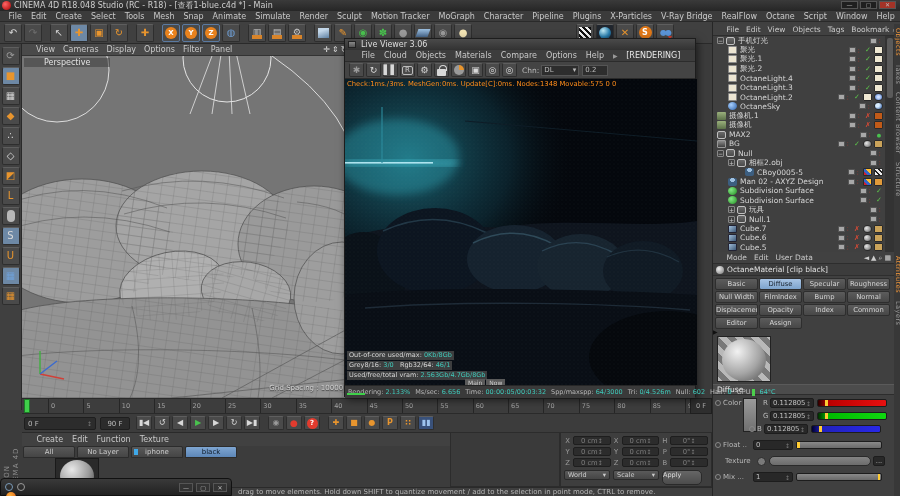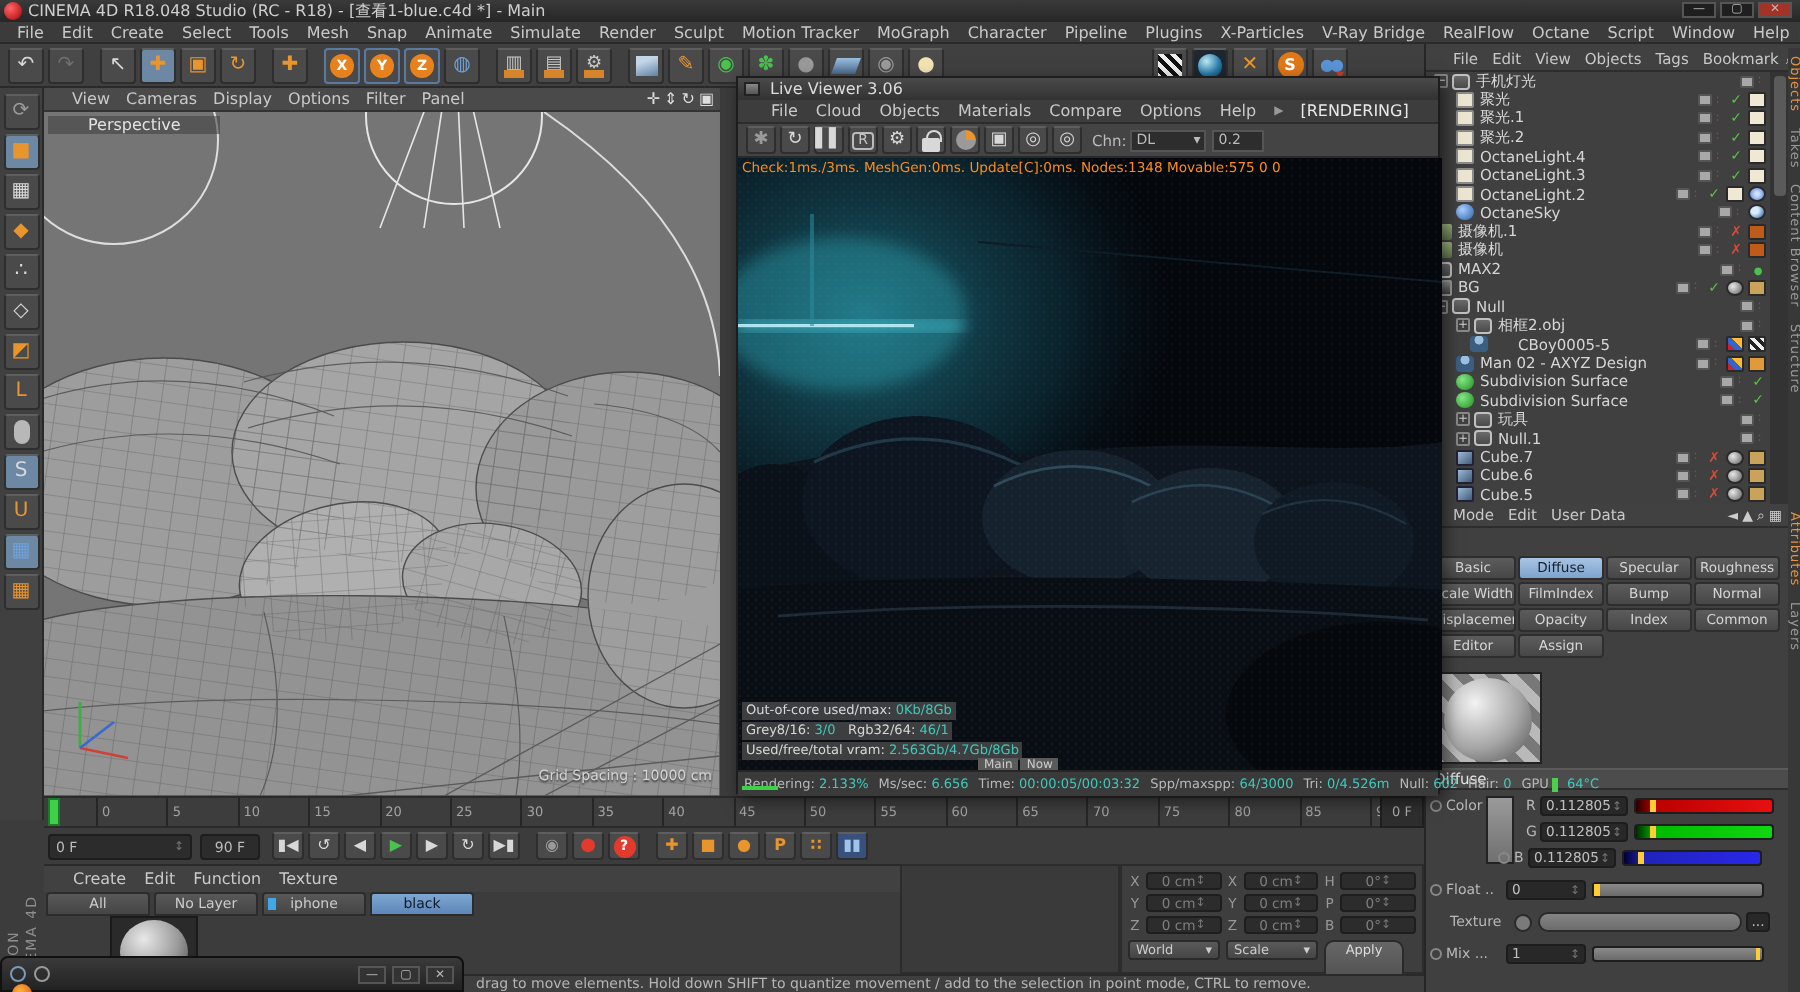--- a/index.html
+++ b/index.html
@@ -51,21 +51,21 @@
 
   
   #viewport { left:22px; top:44px; width:338px; height:354px; background:#757575; overflow:hidden; }
   #vpmenu { height:12px; background:#4a4a4a; border-bottom:1px solid #333; display:flex; align-items:center; font-size:8px; padding-left:10px; }
   #vpmenu .mi { padding:0 4px; }
   #vpicons { margin-left:auto; display:flex; gap:2px; padding-right:3px; font-size:8px; color:#ddd; }
   #vplabel { left:2px; top:14px; font-size:8px; color:#e2e2e2; background:rgba(60,60,60,.55); padding:0 20px; }
   #gridspacing { right:4px; bottom:6px; font-size:7px; color:#d5d5d5; text-shadow:0 1px 1px #333; }
 
   
-  #liveviewer { left:368px; top:38px; width:352px; height:359px; background:#3f3f3f; border:1px solid #1d1d1d; box-shadow:2px 3px 8px rgba(0,0,0,.55); z-index:5; }
+  #liveviewer { left:344px; top:38px; width:352px; height:359px; background:#3f3f3f; border:1px solid #1d1d1d; box-shadow:2px 3px 8px rgba(0,0,0,.55); z-index:5; }
   #lv-title { height:11px; background:linear-gradient(#4a4a4a,#323232); font-size:8px; line-height:11px; padding-left:16px; color:#ddd; }
   #lv-grip { left:3px; top:2px; width:8px; height:7px; background:linear-gradient(#888,#555); border:1px solid #222; }
   #lv-menu { height:12px; background:#3d3d3d; border-bottom:1px solid #2c2c2c; padding-left:12px; }
   #lv-rendering { color:#e8e8e8; padding-left:4px; }
   #lv-tools { height:17px; background:#444; border-bottom:1px solid #2a2a2a; display:flex; align-items:center; padding-left:3px; }
   #lv-tools .tile { width:15px; height:14px; font-size:9px; }
   .tile.rbox .glyph { border:1px solid #bbb; font-size:7px; padding:0 2px; border-radius:2px; }
   .tile.pie .glyph { width:10px; height:10px; border-radius:50%; background:conic-gradient(#e8952e 0 90deg,#9a9a9a 90deg 360deg); color:transparent; }
   #chn-label { font-size:7.5px; color:#bbb; margin:0 2px 0 4px; }
   #chn-select { width:38px; height:11px; background:#2d2d2d; border:1px solid #555; font-size:7px; line-height:9px; padding:0 2px; display:flex; justify-content:space-between; color:#bbb; }
@@ -84,21 +84,21 @@
   #lv-progress { position:absolute; left:2px; bottom:1px; width:18px; height:2.5px; background:#3fd04a; }
 
   
   #rightpanel { left:712px; top:22px; width:188px; height:474px; background:#404040; border-left:1px solid #262626; }
   .rp-menu { height:12px; background:#414141; border-bottom:1px solid #2d2d2d; display:flex; align-items:center; font-size:7.5px; padding-left:10px; }
   .rp-menu .mi { padding:0 3.5px; }
   .rp-icons { margin-left:auto; display:flex; gap:2px; font-size:7px; color:#ccc; padding-right:10px; }
   #om-menu { position:absolute; left:0; top:2px; width:188px; }
   #om-tree { position:absolute; left:0; top:14px; width:172px; height:216px; overflow:hidden; font-size:7.5px; }
   .trow { display:flex; align-items:center; height:9.4px; padding-left:4px; white-space:nowrap; }
-  .trow.lvl1 { padding-left:15px; } .trow.lvl2 { padding-left:22px;gap:12px; }
+  .trow.lvl1 { padding-left:15px; } .trow.lvl2 { padding-left:32px; }
   .exp { width:7px; height:7px; border:1px solid #888; color:#ccc; font-size:6px; line-height:5px; text-align:center; margin-right:2px; flex:none; border-radius:1px; }
   .ico { width:9px; height:8px; margin-right:3px; flex:none; border-radius:1px; }
   .i-null { border:1px solid #c0c0c0; border-radius:2px; background:linear-gradient(#6a6a6a,#4a4a4a); }
   .i-area { background:#ece5d2; border:1px solid #8a8a8a; }
   .i-sky { background:radial-gradient(circle at 35% 35%, #a8d0ff, #2b5fa8); border-radius:50%; }
   .i-cam { background:linear-gradient(#9ab07c,#5c714a); border-radius:1px; }
   .i-bg { background:linear-gradient(#8a8a8a,#3f3f3f); border:1px solid #999; }
   .i-fig { background:radial-gradient(circle at 50% 25%, #9ec0e0 28%, #3c5e80 32%); border-radius:2px; }
   .i-sds { background:radial-gradient(circle at 35% 35%, #86e886, #1f8f1f); border-radius:50%; }
   .i-cube { background:linear-gradient(135deg,#a0bcd8,#3e5a78); border:1px solid #223; }
@@ -182,21 +182,21 @@
   #branding span { writing-mode:vertical-rl; transform:rotate(180deg); font-size:7px; color:#8e8e8e; letter-spacing:1px; }
 
   
   #emptypanel { left:450px; top:432px; width:110px; height:55px; background:#3a3a3a; border:1px solid #2c2c2c; }
   #coords { left:560px; top:432px; width:152px; height:55px; background:#3e3e3e; border:1px solid #2c2c2c; font-size:6.8px; padding:2px 3px; }
   .crow { display:flex; align-items:center; height:11px; gap:2px; }
   .clabel { width:7px; color:#999; text-align:center; }
   .cfield { flex:1; height:9px; background:#2c2c2c; border:1px solid #1e1e1e; border-radius:2px; color:#7e7e7e; line-height:8px; padding:0 2px; display:flex; justify-content:center; }
   #coordbtns { display:flex; gap:3px; margin-top:2px; }
   .cdrop { width:46px; height:10px; background:linear-gradient(#5a5a5a,#454545); border:1px solid #2a2a2a; border-radius:2px; font-size:6.5px; color:#ccc; line-height:9px; padding:0 3px; display:flex; justify-content:space-between; }
-  #applybtn { width:40px; height:26px; background:linear-gradient(#666,#4c4c4c); border:1px solid #2a2a2a; border-radius:5px; font-size:6.5px; color:#ddd; text-align:center; line-height:9px; }
+  #applybtn { width:40px; height:15px; background:linear-gradient(#666,#4c4c4c); border:1px solid #2a2a2a; border-radius:5px; font-size:6.5px; color:#ddd; text-align:left; line-height:9px; }
 
   
   #statusbar { left:0; top:487px; width:712px; height:9px; background:#3f3f3f; border-top:1px solid #2a2a2a; font-size:7px; line-height:8px; color:#b5b5b5; padding-left:238px; white-space:nowrap; overflow:hidden; }
   #miniwin { left:0; top:478px; width:232px; height:18px; background:linear-gradient(#3a3a3a,#222); border:1px solid #111; border-radius:4px 4px 0 0; z-index:10; display:flex; align-items:center; padding:0 4px; gap:4px; }
   .mdot { width:8px; height:8px; border-radius:50%; border:1.5px solid #8aa; }
   .mbtns { margin-left:auto; display:flex; gap:3px; }
   .mbtns span { width:14px; height:9px; background:#333; border:1px solid #555; font-size:6px; color:#bbb; text-align:center; line-height:8px; }
   #ffdot { left:6px; top:492px; width:10px; height:10px; border-radius:50%; background:radial-gradient(circle at 40% 35%, #ffb13b, #d4500f); z-index:11; }
 </style>
 </head>
@@ -997,27 +997,31 @@
           <span class="mi">User Data</span>
         </span>
       <span class="rp-icons">
 
       <span>◄</span>
           <span>▲</span>
           <span>⌕</span>
           <span>▦</span>
         </span>
     </div>
+    <div id="am-mat">
+      <span class="ball"></span>
+      <span>OctaneMaterial [clip black]</span>
+    </div>
     <div id="am-btns">
 
     <span class="abtn">Basic</span>
         <span class="abtn on">Diffuse</span>
         <span class="abtn">Specular</span>
         <span class="abtn">Roughness</span>
-        <span class="abtn">Scale Width</span>
+        <span class="abtn">Null Width</span>
         <span class="abtn">FilmIndex</span>
         <span class="abtn">Bump</span>
         <span class="abtn">Normal</span>
         <span class="abtn">Displacement</span>
         <span class="abtn">Opacity</span>
         <span class="abtn">Index</span>
         <span class="abtn">Common</span>
         <span class="abtn">Editor</span>
         <span class="abtn">Assign</span>
       </div>

